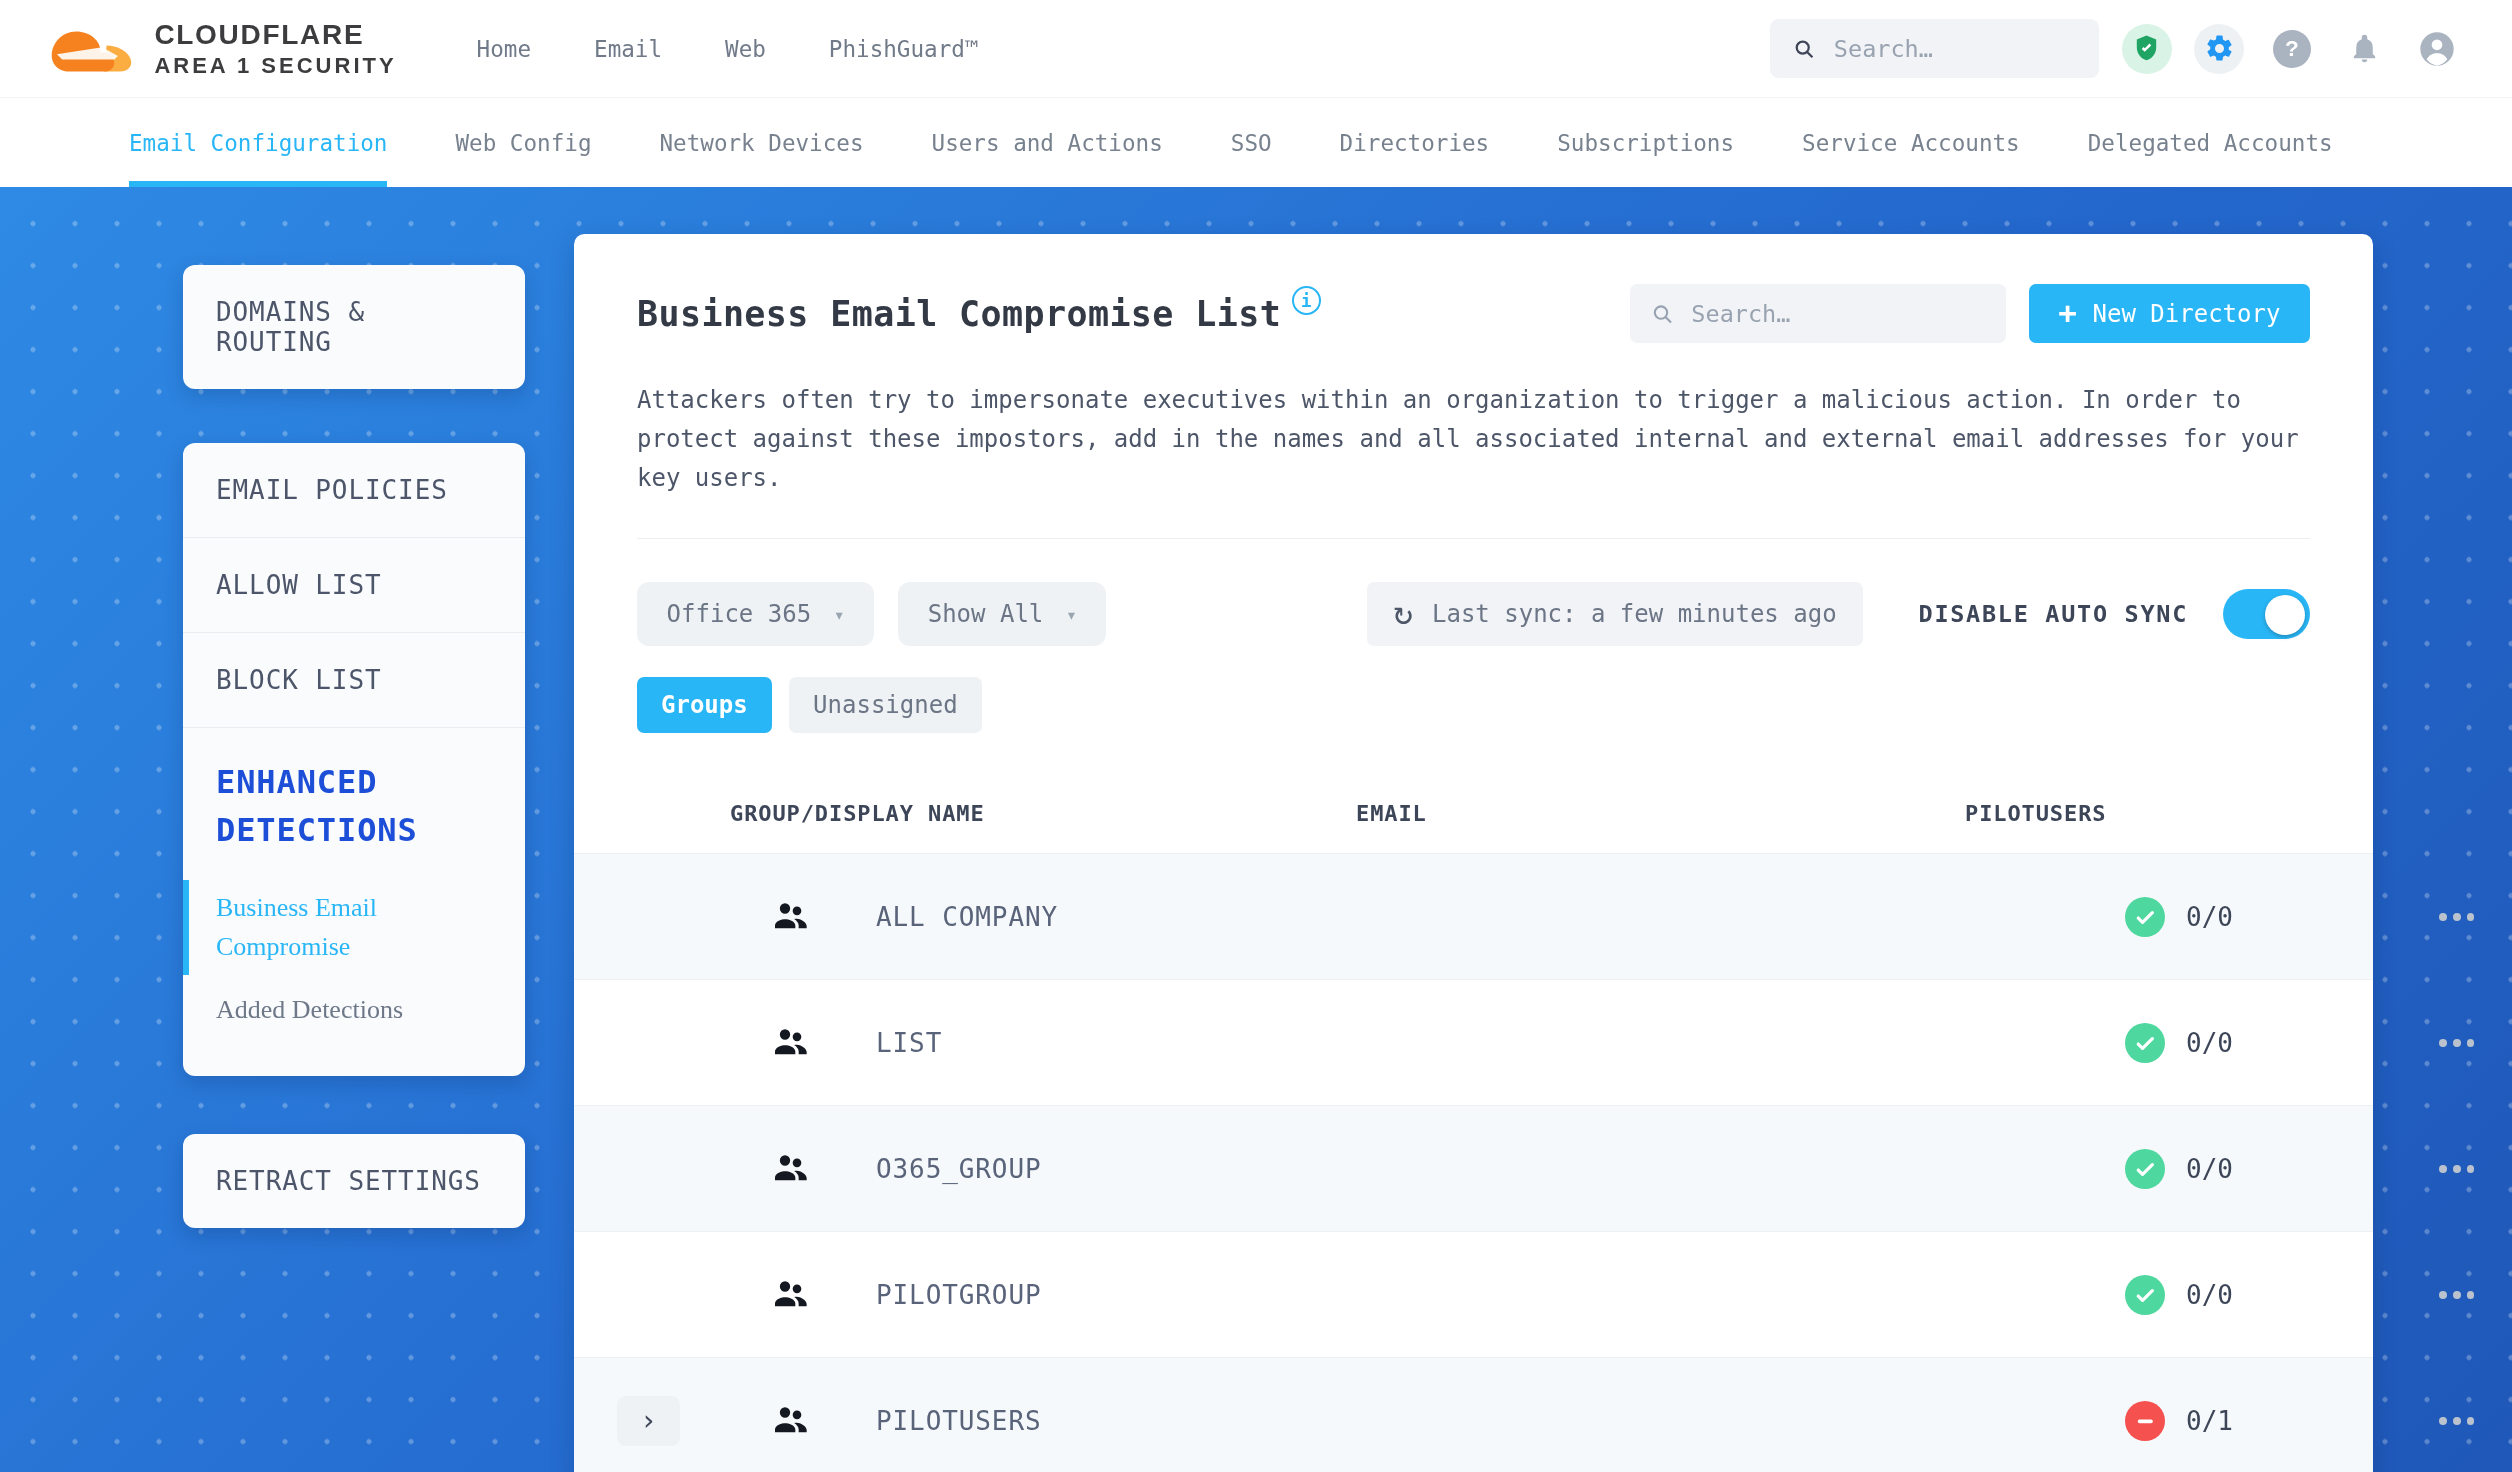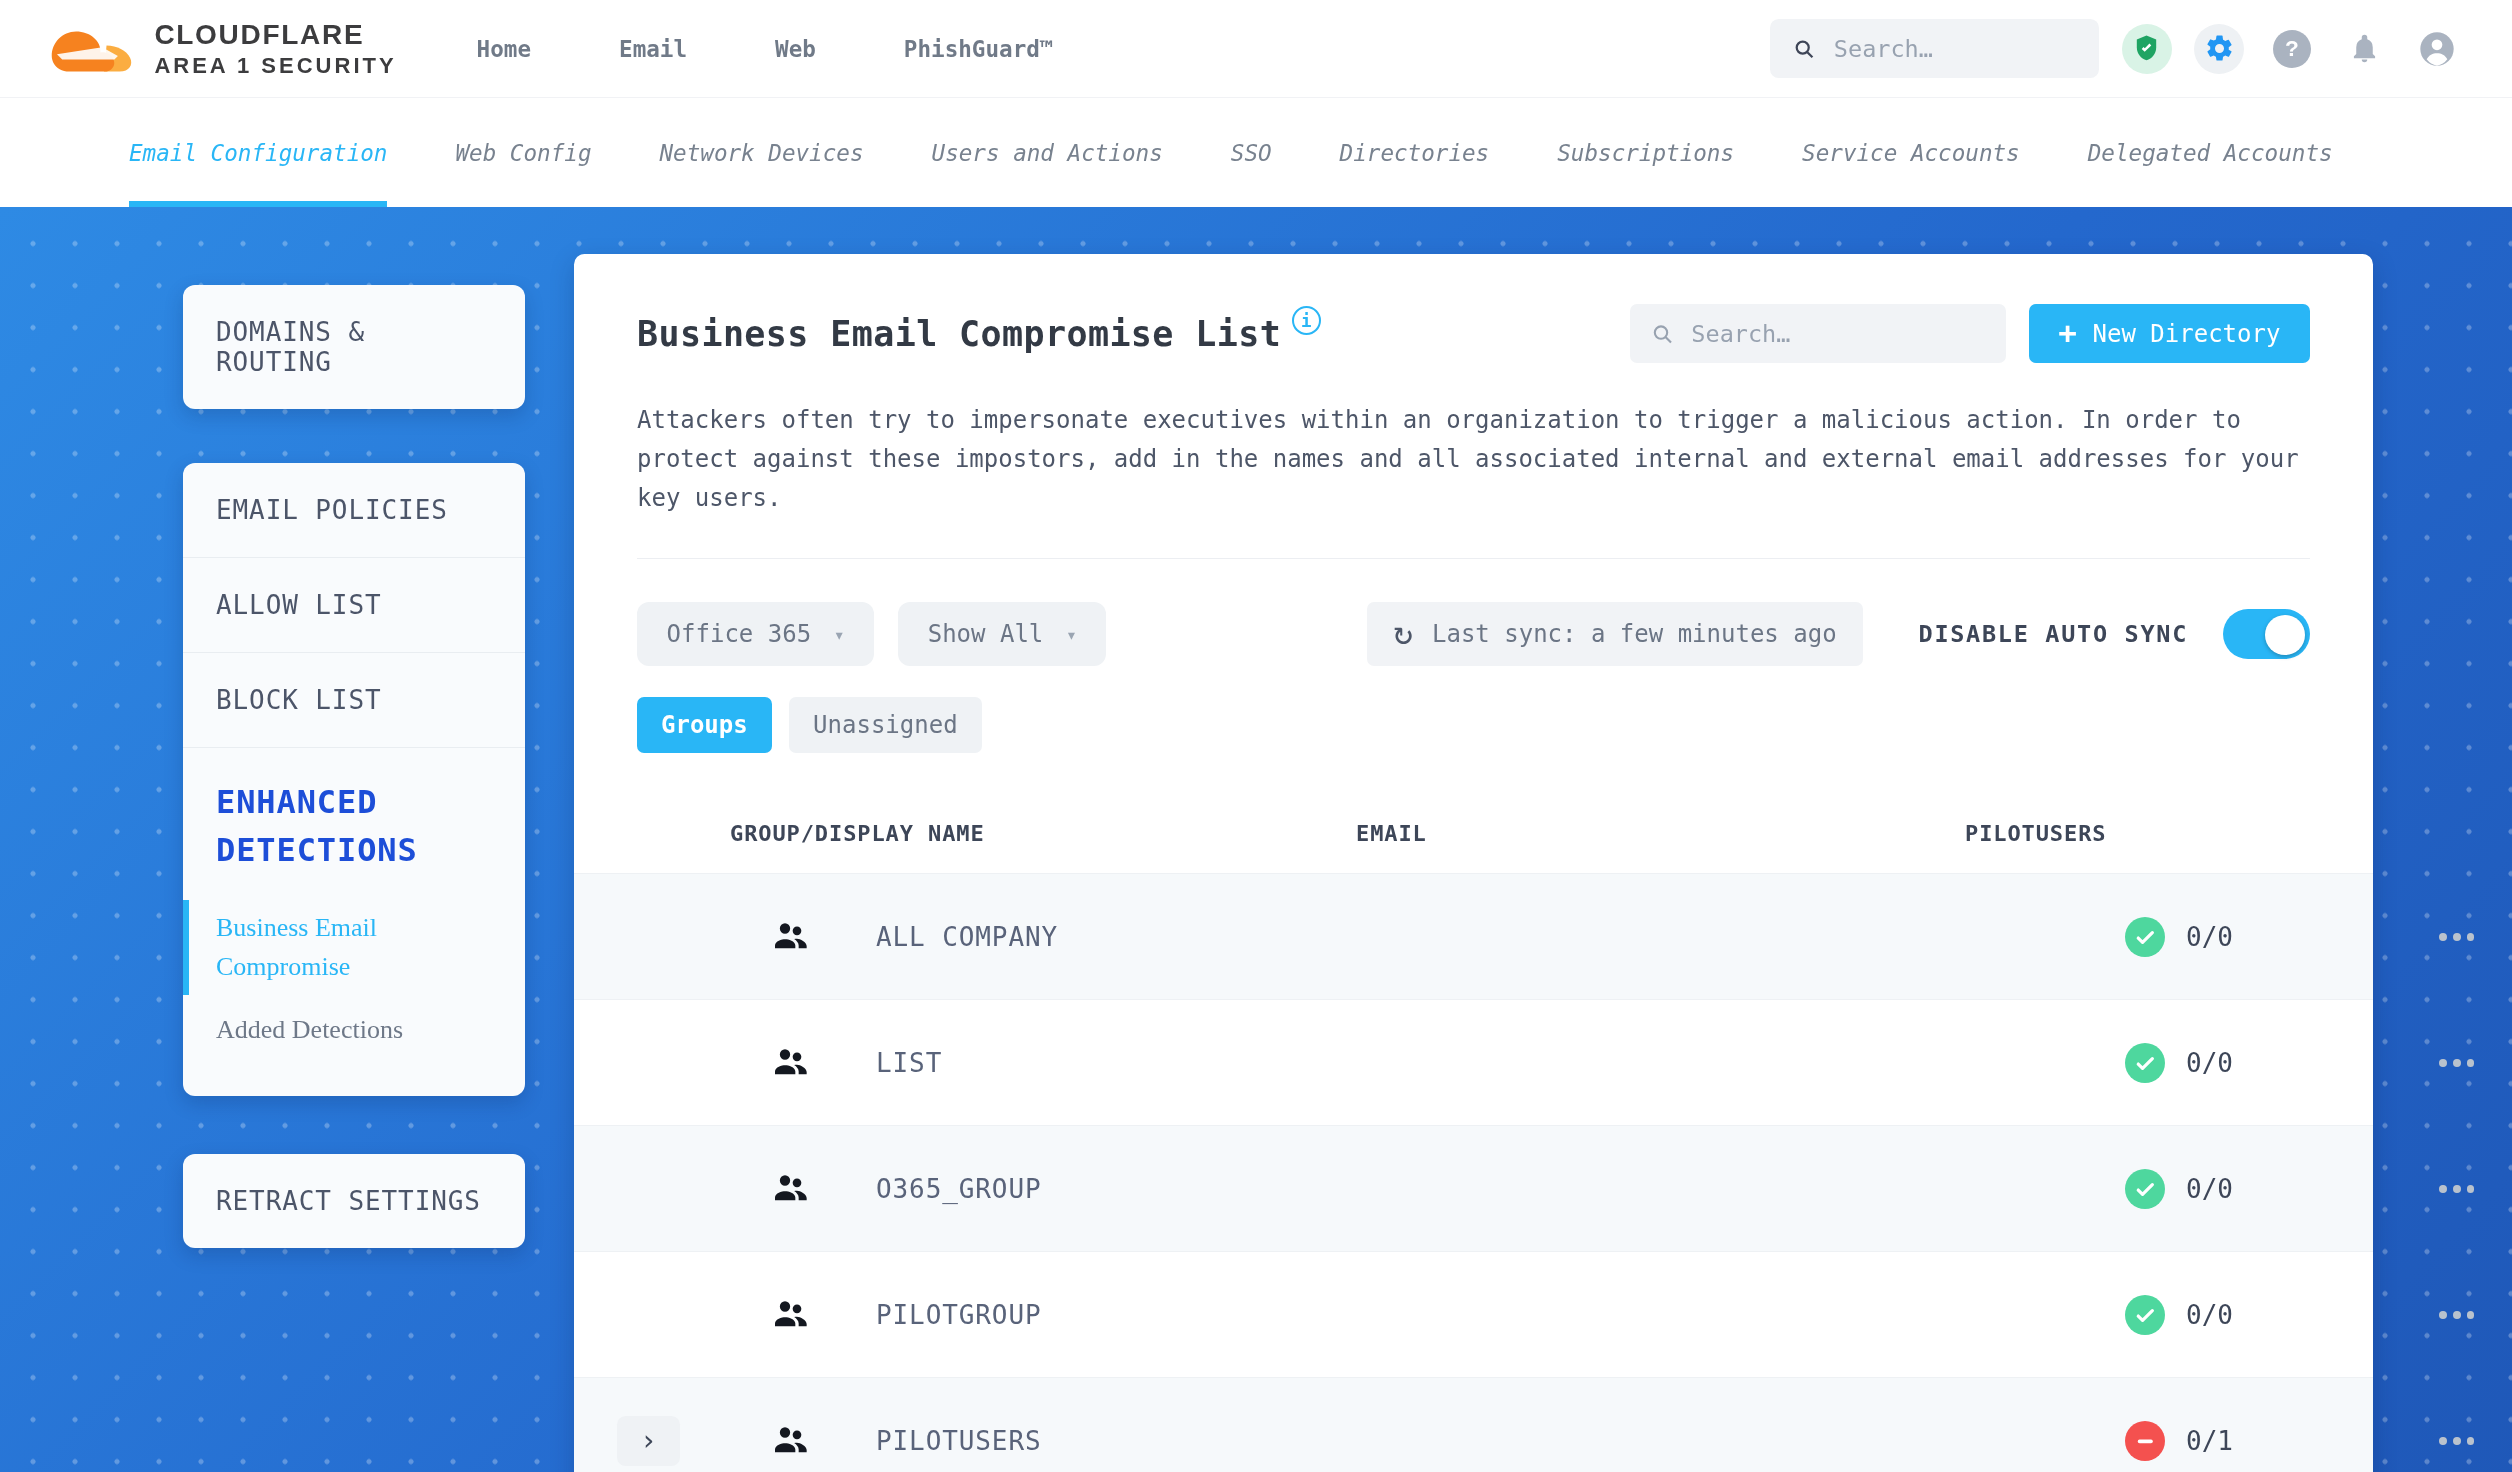--- a/index.html
+++ b/index.html
@@ -18,33 +18,33 @@
   *{box-sizing:border-box;margin:0;padding:0;}
   html,body{width:2512px;height:1473px;overflow:hidden;}
   body{font-family:"DejaVu Sans Mono",monospace;background:#fff;}
 
   
   .topbar{height:97px;display:flex;align-items:center;padding:0 50px;background:#fff;}
   .logo{display:flex;align-items:center;gap:17.4px;}
   .logo-text{font-family:"Liberation Sans",sans-serif;font-weight:bold;color:#3c3c3e;line-height:1;}
   .logo-line1{font-size:28px;letter-spacing:1.7px;}
   .logo-line2{font-size:22px;letter-spacing:3px;margin-top:6px;}
-  .main-nav{display:flex;gap:88px;margin-left:80px;font-weight:bold;}
+  .main-nav{display:flex;gap:63px;margin-left:80px;}
   .main-nav .nav-item{color:var(--text-gray);font-size:22.6px;cursor:pointer;}
   .top-right{margin-left:auto;display:flex;align-items:center;gap:22.6px;}
   .search-pill{width:329px;height:59px;background:var(--pill2);border-radius:8.7px;display:flex;align-items:center;padding:0 22.6px;gap:19px;}
   .search-pill input{background:none;border:none;outline:none;font-family:inherit;font-size:23.5px;color:#5b6572;width:100%;}
   .search-pill input::placeholder{color:#98a2b0;}
   .icon-btn{width:50px;height:50px;border-radius:50%;display:flex;align-items:center;justify-content:center;cursor:pointer;background:transparent;border:none;}
   .icon-btn.shield{background:#d9f3e6;}
   .icon-btn.gear{background:#eef1f4;}
   .qmark{width:38px;height:38px;border-radius:50%;background:#aab3c0;color:#fff;font-size:22.6px;font-weight:bold;display:flex;align-items:center;justify-content:center;}
 
   
-  .subnav{height:110px;display:flex;align-items:stretch;padding-left:129px;gap:68px;background:#fff;border-top:0.9px solid #f1f2f5;font-style:italic;}
+  .subnav{height:90px;display:flex;align-items:stretch;padding-left:129px;gap:68px;background:#fff;border-top:0.9px solid #f1f2f5;}
   .subnav-item{display:flex;align-items:center;position:relative;color:#78828f;font-size:22.6px;cursor:pointer;white-space:nowrap;}
   .subnav-item.active{color:var(--accent);}
   .subnav-item.active::after{content:"";position:absolute;left:0;right:0;bottom:0;height:6px;background:var(--accent);}
 
   
   .canvas{position:relative;height:1285px;background:linear-gradient(135deg,#2e8ae4 0%,#2468cd 55%,#1f58b8 100%);}
   .canvas::before{content:"";position:absolute;inset:0;
     background-image:radial-gradient(circle,rgba(255,255,255,.27) 2.3px,transparent 2.9px);
     background-size:42px 42px;background-position:12px 15.6px;}
 

